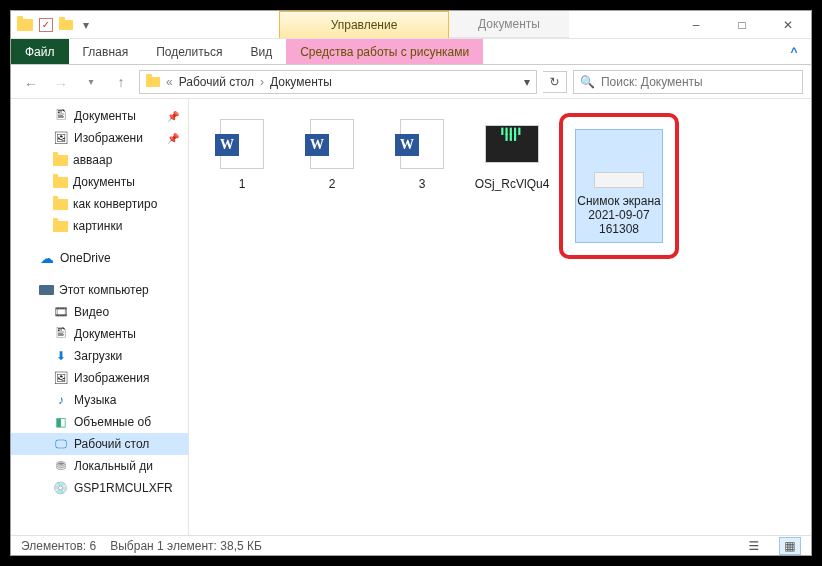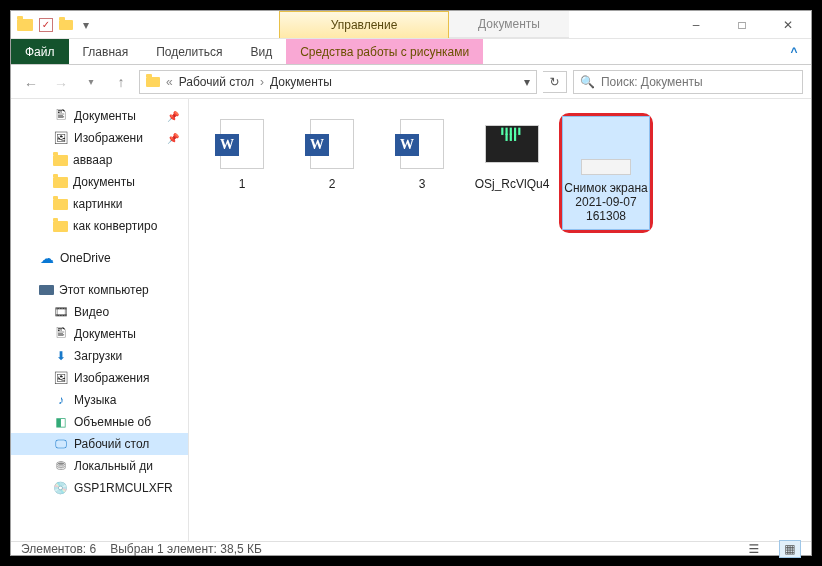--- a/index.html
+++ b/index.html
@@ -50,23 +50,23 @@
 .content{flex:1;padding:14px 10px;display:flex;flex-wrap:wrap;align-content:flex-start;gap:0 4px}
 .item{width:86px;height:120px;display:flex;flex-direction:column;align-items:center;text-align:center;padding-top:4px}
 .item .lbl{margin-top:6px;font-size:12px;line-height:14px;word-break:break-word;color:#222}
 .item.sel{background:#cfe8ff;outline:1px solid #8fc0f0}
 .thumb{width:54px;height:54px;display:flex;align-items:center;justify-content:center}
 .word-ico{width:44px;height:50px;background:#fff;border:1px solid #cfcfcf;position:relative}
 .word-ico::after{content:"W";position:absolute;left:-6px;top:14px;width:24px;height:22px;background:#2b579a;color:#fff;font-weight:bold;font-size:14px;display:flex;align-items:center;justify-content:center;font-family:"Segoe UI"}
 .img-ico{width:54px;height:38px;border:1px solid #cfcfcf;background:#222;font-size:6px;color:#5fa;padding:2px;line-height:6px;overflow:hidden}
 .shot-ico{width:50px;height:16px;border:1px solid #cfcfcf;background:#f4f4f4}
 
-.callout{border:4px solid #e0252b;border-radius:10px;padding:0}
-
-.status{height:14px;border-top:1px solid #e0e0e0;display:flex;align-items:center;padding:0 10px;gap:14px;color:#555;font-size:12px}
+.callout{border:4px solid #e0252b;border-radius:10px;padding:13px}
+
+.status{height:20px;border-top:1px solid #e0e0e0;display:flex;align-items:center;padding:0 10px;gap:14px;color:#555;font-size:12px}
 .status .spacer{flex:1}
 .viewbtn{width:22px;height:18px;display:flex;align-items:center;justify-content:center;border:1px solid transparent}
 .viewbtn.active{border-color:#9fc7e8;background:#e2f0fb}
 </style>
 </head>
 <body>
 
 <div class="frame">
 
   <div class="titlebar">
@@ -130,25 +130,25 @@
       <div class="tnode lvl2">
           <span class="tico folder"></span>
           <span>авваар</span>
         </div>
       <div class="tnode lvl2">
           <span class="tico folder"></span>
           <span>Документы</span>
         </div>
       <div class="tnode lvl2">
           <span class="tico folder"></span>
+          <span>как конвертиро</span>
+        </div>
+      <div class="tnode lvl2">
+          <span class="tico folder"></span>
           <span>картинки</span>
-        </div>
-      <div class="tnode lvl2">
-          <span class="tico folder"></span>
-          <span>как конвертиро</span>
         </div>
       <div class="tree-spacer"></div>
       <div class="tnode lvl1">
           <span class="tico onedrive">☁</span>
           <span>OneDrive</span>
         </div>
       <div class="tree-spacer"></div>
       <div class="tnode lvl1">
           <span class="tico pc"></span>
           <span>Этот компьютер</span>

